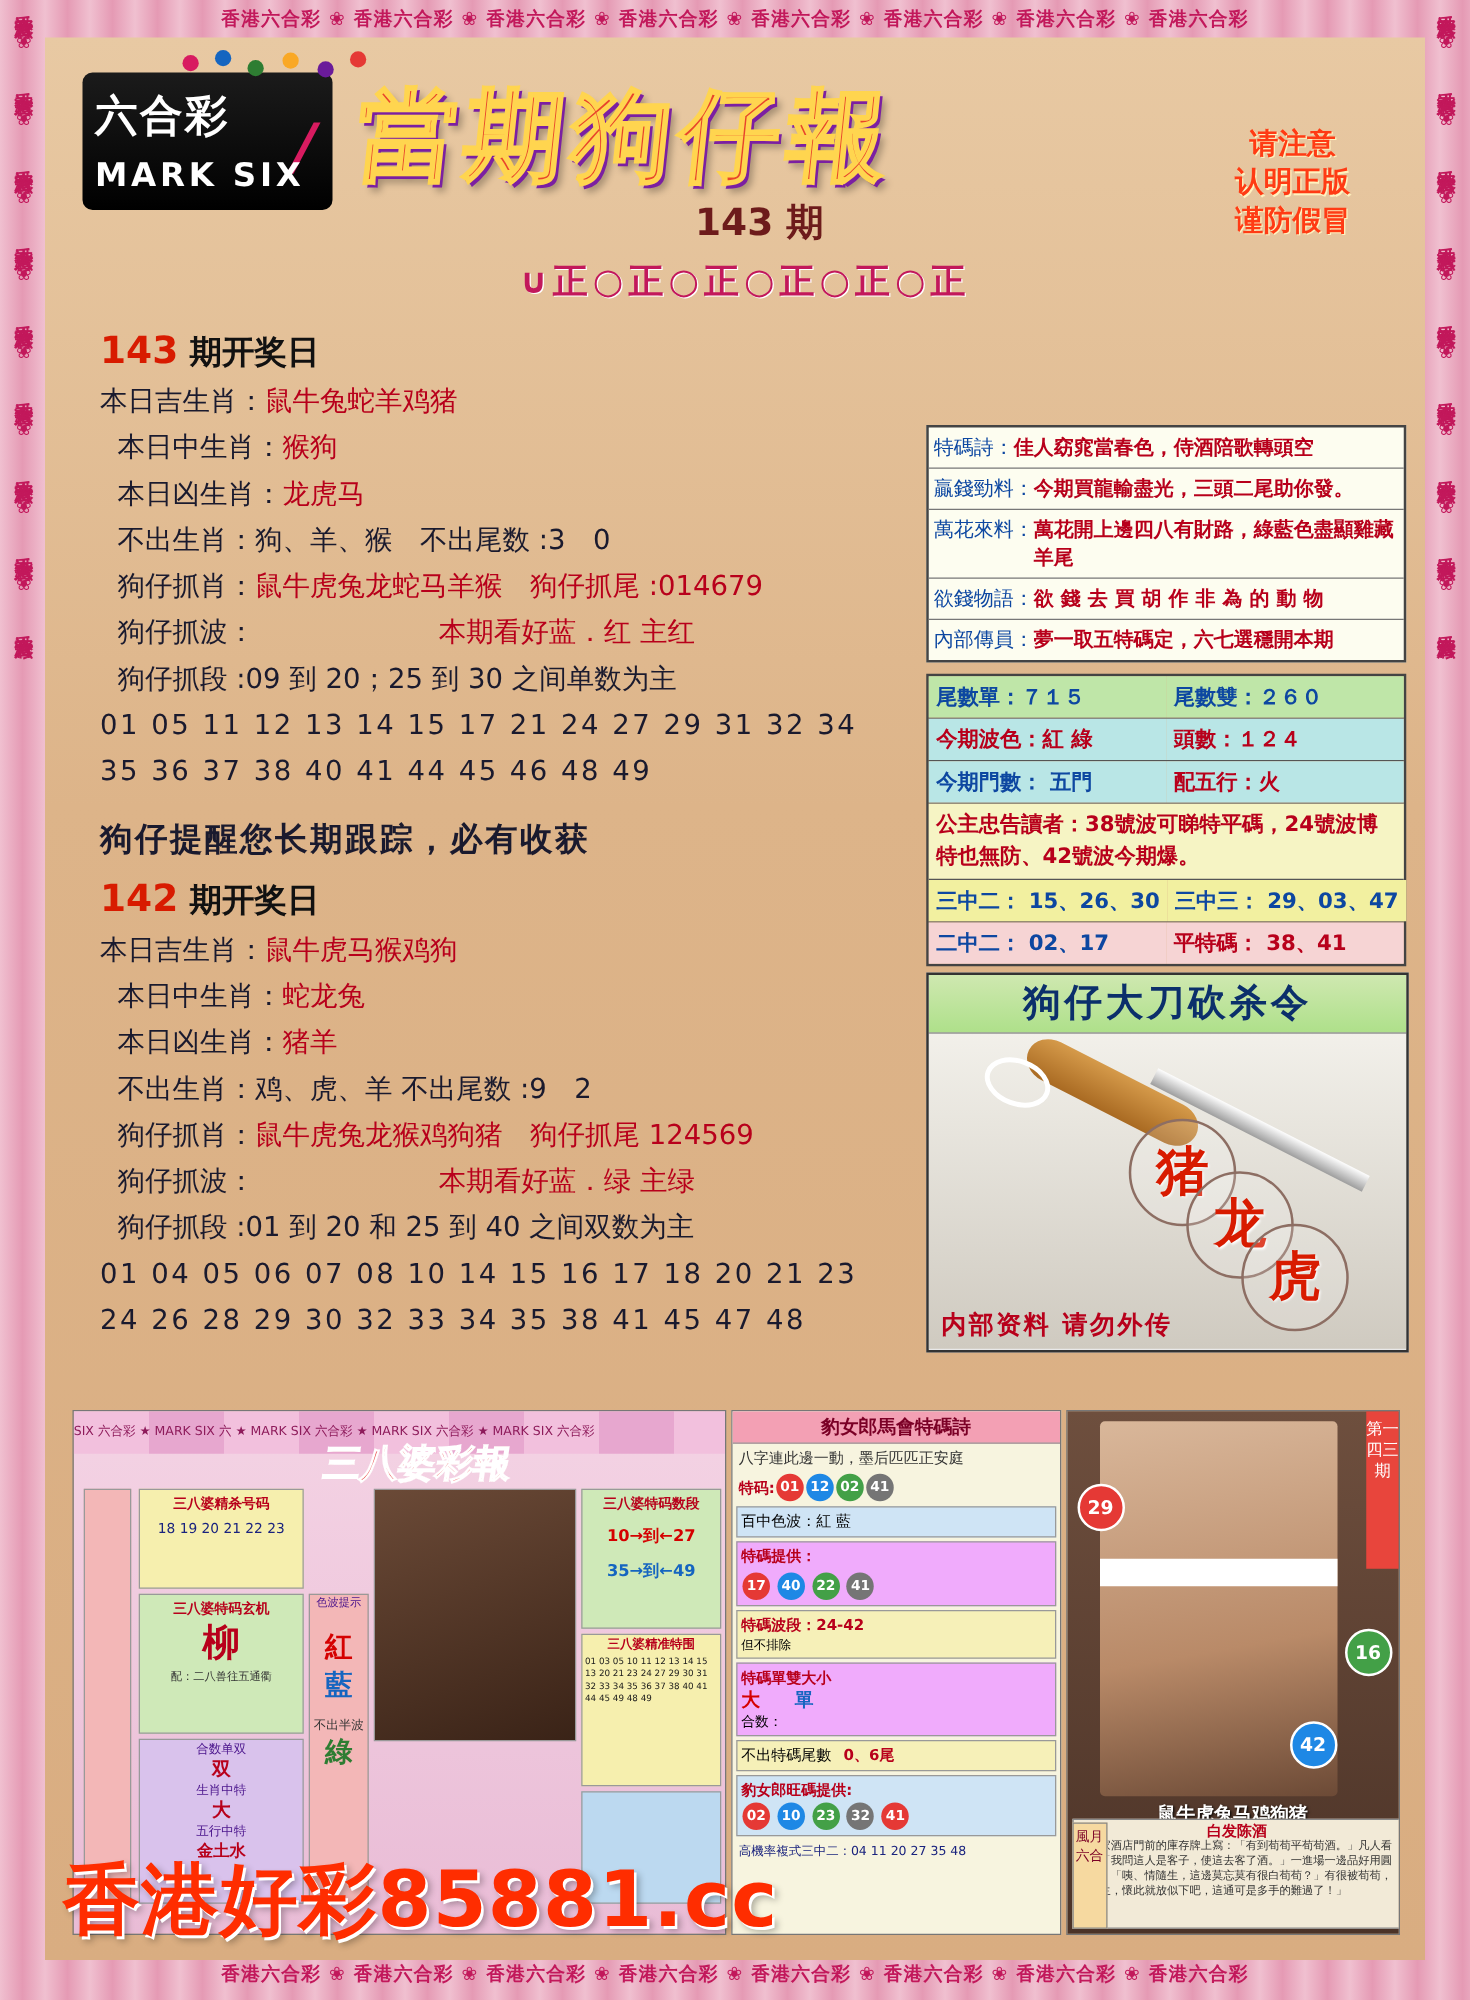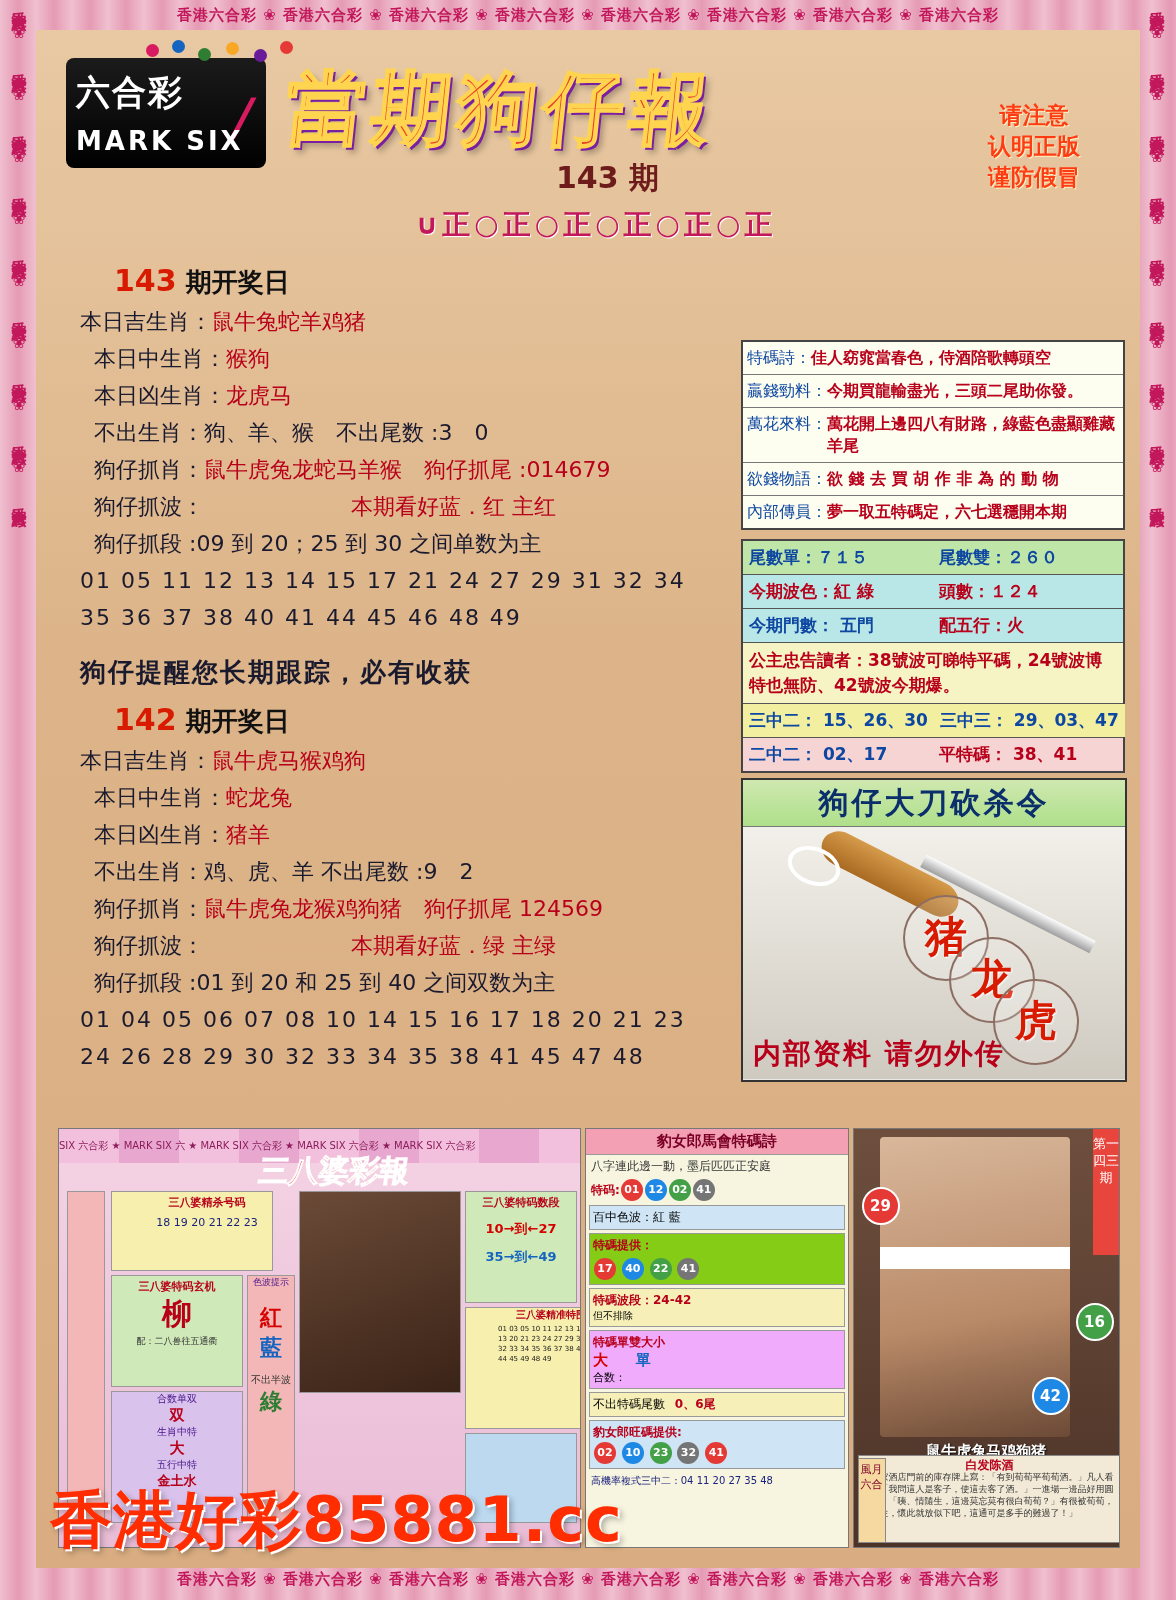--- a/index.html
+++ b/index.html
@@ -88,21 +88,21 @@
     position:absolute;left:300px;top:176px;width:520px;text-align:center;
     color:#c2185b;font-size:28px;font-weight:bold;letter-spacing:4px;
     text-shadow:1px 1px 0 #fff;
   }
 
   
   .left-col{
     position:absolute;left:44px;top:232px;width:640px;
     color:#1a1a2e;font-size:22px;line-height:37px;
   }
-  .sec-title{font-size:26px;font-weight:bold;color:#111;margin-bottom:2px;margin-left:34px;}
+  .sec-title{font-size:26px;font-weight:bold;color:#111;margin-bottom:2px;}
   .sec-title .num{color:#d81b00;font-size:30px;font-weight:bold;}
   .row{white-space:nowrap;}
   .row .lbl{color:#1a1a2e;}
   .row .val{color:#b8001b;}
   .nums{letter-spacing:2px;color:#1a1a2e;}
   .remind{
     margin:18px 0 10px 0;font-size:26px;color:#1a1a2e;font-weight:bold;letter-spacing:2px;
   }
 
   
@@ -159,41 +159,41 @@
     position:absolute;left:170px;top:70px;width:190px;height:14px;
     background:linear-gradient(180deg,#fdfdfd,#9e9e9e);transform:rotate(27deg);
   }
   .zodiac{
     position:absolute;width:82px;height:82px;border-radius:50%;
     border:2px solid #8d6e63;background:rgba(255,255,255,.18);
     color:#d81b00;font-size:42px;font-weight:bold;text-align:center;line-height:80px;
     text-shadow:1px 1px 2px #fff;
   }
   .knife-foot{
-    position:absolute;left:10px;bottom:6px;color:#b8001b;font-size:28px;font-weight:bold;
+    position:absolute;left:10px;bottom:6px;color:#b8001b;font-size:20px;font-weight:bold;
     letter-spacing:2px;
   }
 
   
   .bottom{
     position:absolute;left:22px;top:1098px;width:1062px;height:420px;
     display:flex;gap:4px;
   }
   .thumb{position:relative;overflow:hidden;border:1px solid #777;background:#fff;}
   .t1{width:522px;background:linear-gradient(180deg,#f4d3e4,#e9bcd6);}
   .t2{width:262px;background:#f7f4df;}
   .t3{width:266px;background:linear-gradient(180deg,#6e4f3e,#4c3327);}
 
   .t1 .strip-top{
     height:34px;background:repeating-linear-gradient(90deg,#f2c0dd 0 60px,#e7a7cf 60px 120px);
     font-size:10px;color:#8e1b5b;line-height:34px;white-space:nowrap;overflow:hidden;
   }
   .mini{position:absolute;border:1px solid #999;}
   .m-red{background:#f3b7b7;}
-  .m-yellow{background:#f6efae;padding-left:30px;}
+  .m-yellow{background:#f6efae;}
   .m-green{background:#cfe9b8;}
   .m-blue{background:#bcd9f0;}
   .m-purple{background:#d9c2ec;}
   .mini .mt{font-size:11px;font-weight:bold;text-align:center;padding-top:3px;color:#b8001b;}
   .photo{
     background:linear-gradient(160deg,#6b4a37,#3a2317);
   }
   .ball{
     display:inline-block;width:22px;height:22px;border-radius:50%;color:#fff;
     font-size:11px;text-align:center;line-height:22px;font-weight:bold;margin:1px;
@@ -203,21 +203,21 @@
   .b-green{background:#43a047;}
   .b-gray{background:#757575;}
 
   .t2 .hdr{
     background:#f3a0b4;color:#7b0026;font-size:15px;font-weight:bold;text-align:center;
     padding:3px 0;border-bottom:1px solid #999;
   }
   .t2 .sub{font-size:12px;color:#333;padding:3px 5px;line-height:17px;}
   .panel{border:1px solid #999;margin:3px;padding:3px;font-size:12px;}
   .p-blue{background:#cfe4f5;}
-  .p-green{background:#84cc16;}
+  .p-green{background:#f0abfc;}
   .p-yellow{background:#f6f0b8;}
   .p-pink{background:#f0abfc;}
 
   .t3 .issue-tab{
     position:absolute;right:0;top:0;width:26px;height:120px;background:#e8453c;color:#fff;
     font-size:13px;text-align:center;padding-top:6px;line-height:17px;
   }
   .t3 .nude{
     position:absolute;left:26px;top:8px;width:190px;height:300px;
     background:linear-gradient(170deg,#d9b79a,#b98a68 60%,#6c4a36);

